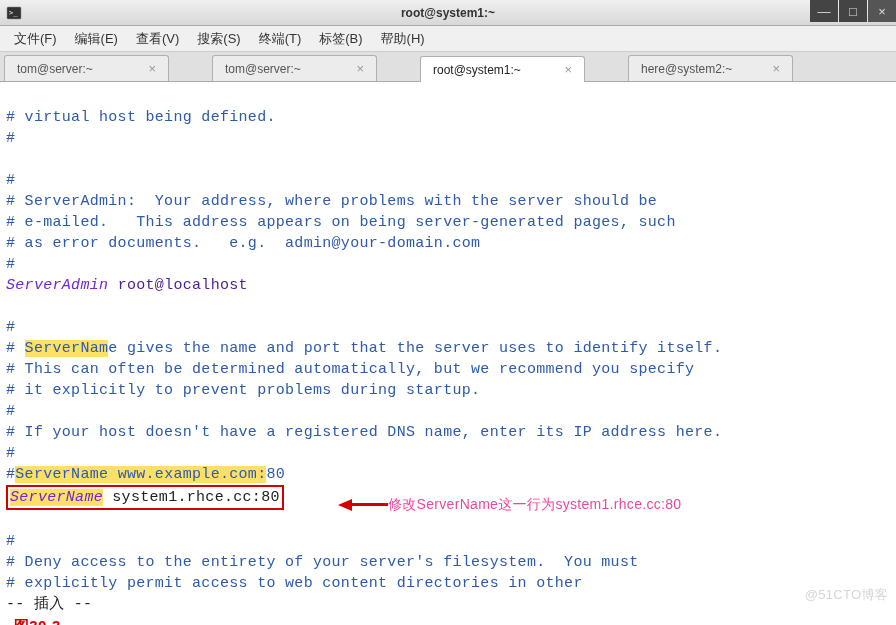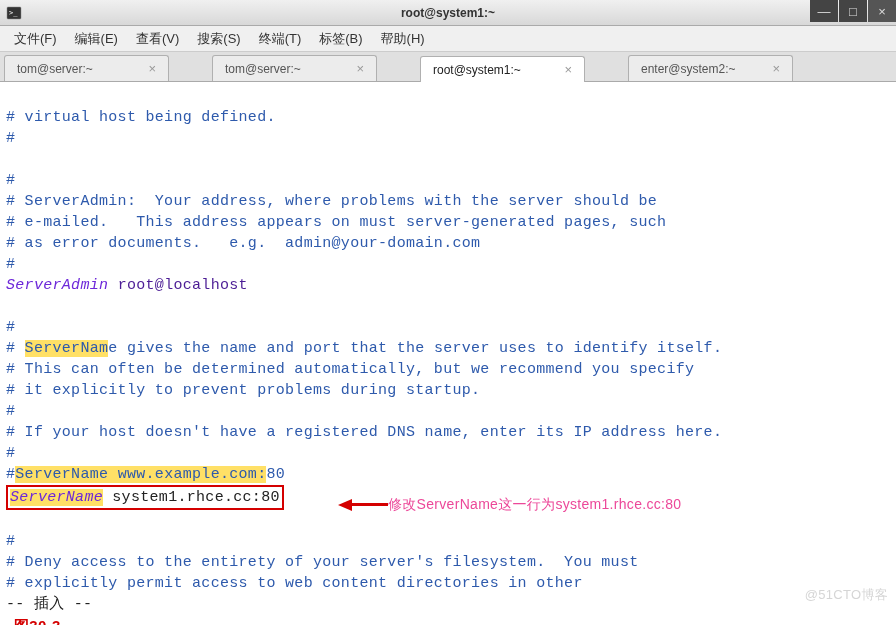--- a/index.html
+++ b/index.html
@@ -203,32 +203,32 @@
   </div>
   <div class="tab">
     <span>tom@server:~</span>
     <span class="tab-close">×</span>
   </div>
   <div class="tab active">
     <span>root@system1:~</span>
     <span class="tab-close">×</span>
   </div>
   <div class="tab">
-    <span>enter@system2:~</span>
+    <span>here@system2:~</span>
     <span class="tab-close">×</span>
   </div>
 </div>
 
 <div class="terminal">
 <span class="comment"># virtual host being defined.</span>
 <span class="comment">#</span>
 <span class="comment"></span>
 <span class="comment">#</span>
 <span class="comment"># ServerAdmin:  Your address, where problems with the server should be</span>
-<span class="comment"># e-mailed.   This address appears on must server-generated pages, such</span>
+<span class="comment"># e-mailed.   This address appears on being server-generated pages, such</span>
 <span class="comment"># as error documents.   e.g.  admin@your-domain.com</span>
 <span class="comment">#</span>
 <span><span class="directive">ServerAdmin</span><span class="value"> root@localhost</span></span>
 <span class="comment"></span>
 <span class="comment">#</span>
 <span class="comment"><span># </span><span class="highlight-yellow">ServerNam</span><span>e gives the name and port that the server uses to identify itself.</span></span>
 <span class="comment"># This can often be determined automatically, but we recommend you specify</span>
 <span class="comment"># it explicitly to prevent problems during startup.</span>
 <span class="comment">#</span>
 <span class="comment"># If your host doesn't have a registered DNS name, enter its IP address here.</span>

